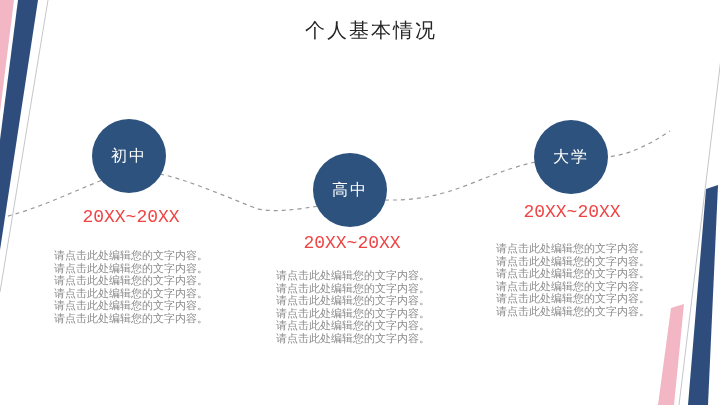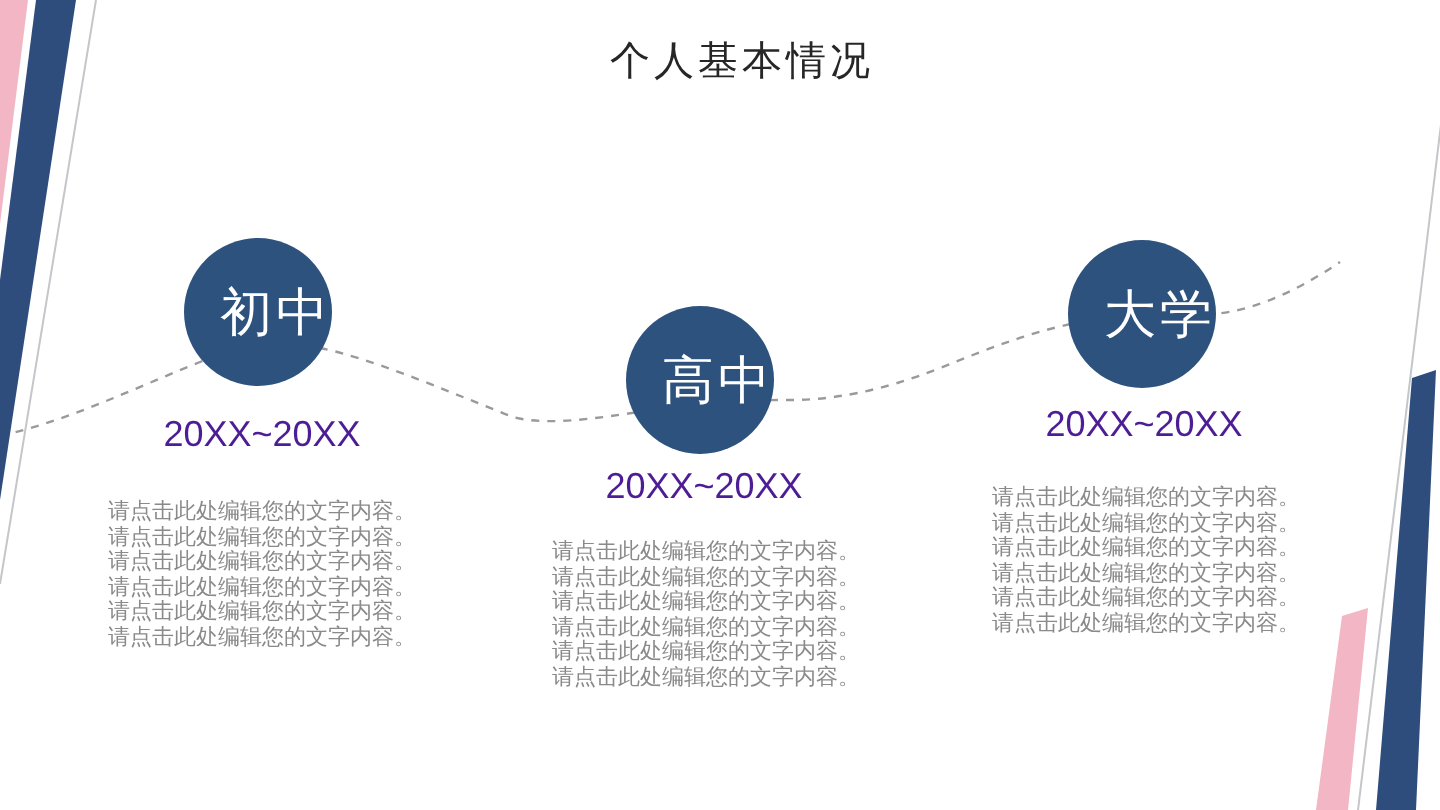--- a/index.html
+++ b/index.html
@@ -2,21 +2,21 @@
 <html><head>
 <meta charset="utf-8">
 <style>
   html, body { margin: 0; padding: 0; background: #ffffff; }
   #slide {
     position: relative;
     width: 720px;
     height: 405px;
     background: #ffffff;
     overflow: hidden;
-    font-family: Liberation Sans, sans-serif;
+    font-family: Liberation Mono, monospace;
   }
   #decor-svg {
     position: absolute;
     left: 0; top: 0;
     width: 720px; height: 405px;
     z-index: 1;
   }
   .slide-title {
     position: absolute;
     top: 17px;
@@ -28,35 +28,35 @@
     color: #262626;
     z-index: 3;
   }
   .milestone-circle {
     position: absolute;
     width: 74px; height: 74px;
     border-radius: 50%;
     background: #2d527e;
     display: flex;
     align-items: center;
-    justify-content: flex-end;
+    justify-content: center;
     color: #ffffff;
-    font-size: 26px;
+    font-size: 16px;
     letter-spacing: 2px;
     z-index: 2;
   }
   #circle-1 { left: 92px;  top: 119px; }
   #circle-2 { left: 313px; top: 153px; }
   #circle-3 { left: 534px; top: 120px; }
   .period-label {
     position: absolute;
     width: 160px;
     text-align: center;
     font-size: 18px;
-    color: #4c1d95;
+    color: #ef4444;
     z-index: 2;
   }
   #period-1 { left: 51px;  top: 207px; }
   #period-2 { left: 272px; top: 233px; }
   #period-3 { left: 492px; top: 202px; }
   .body-text {
     position: absolute;
     width: 156px;
     text-align: center;
     font-size: 11px;

